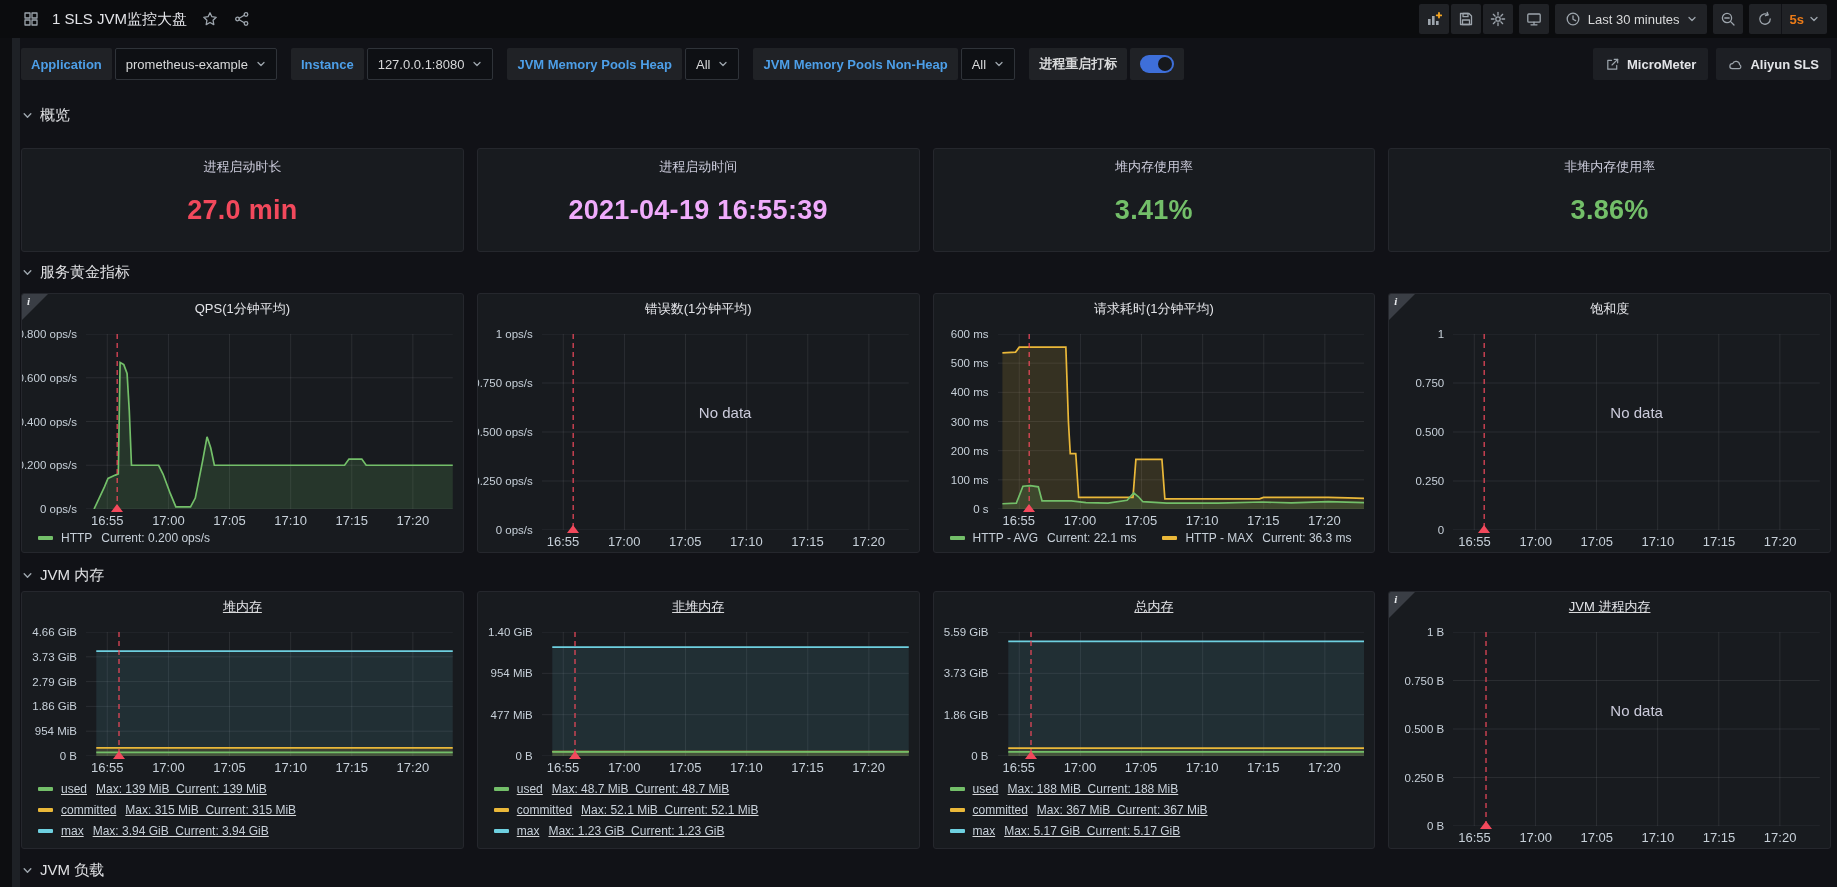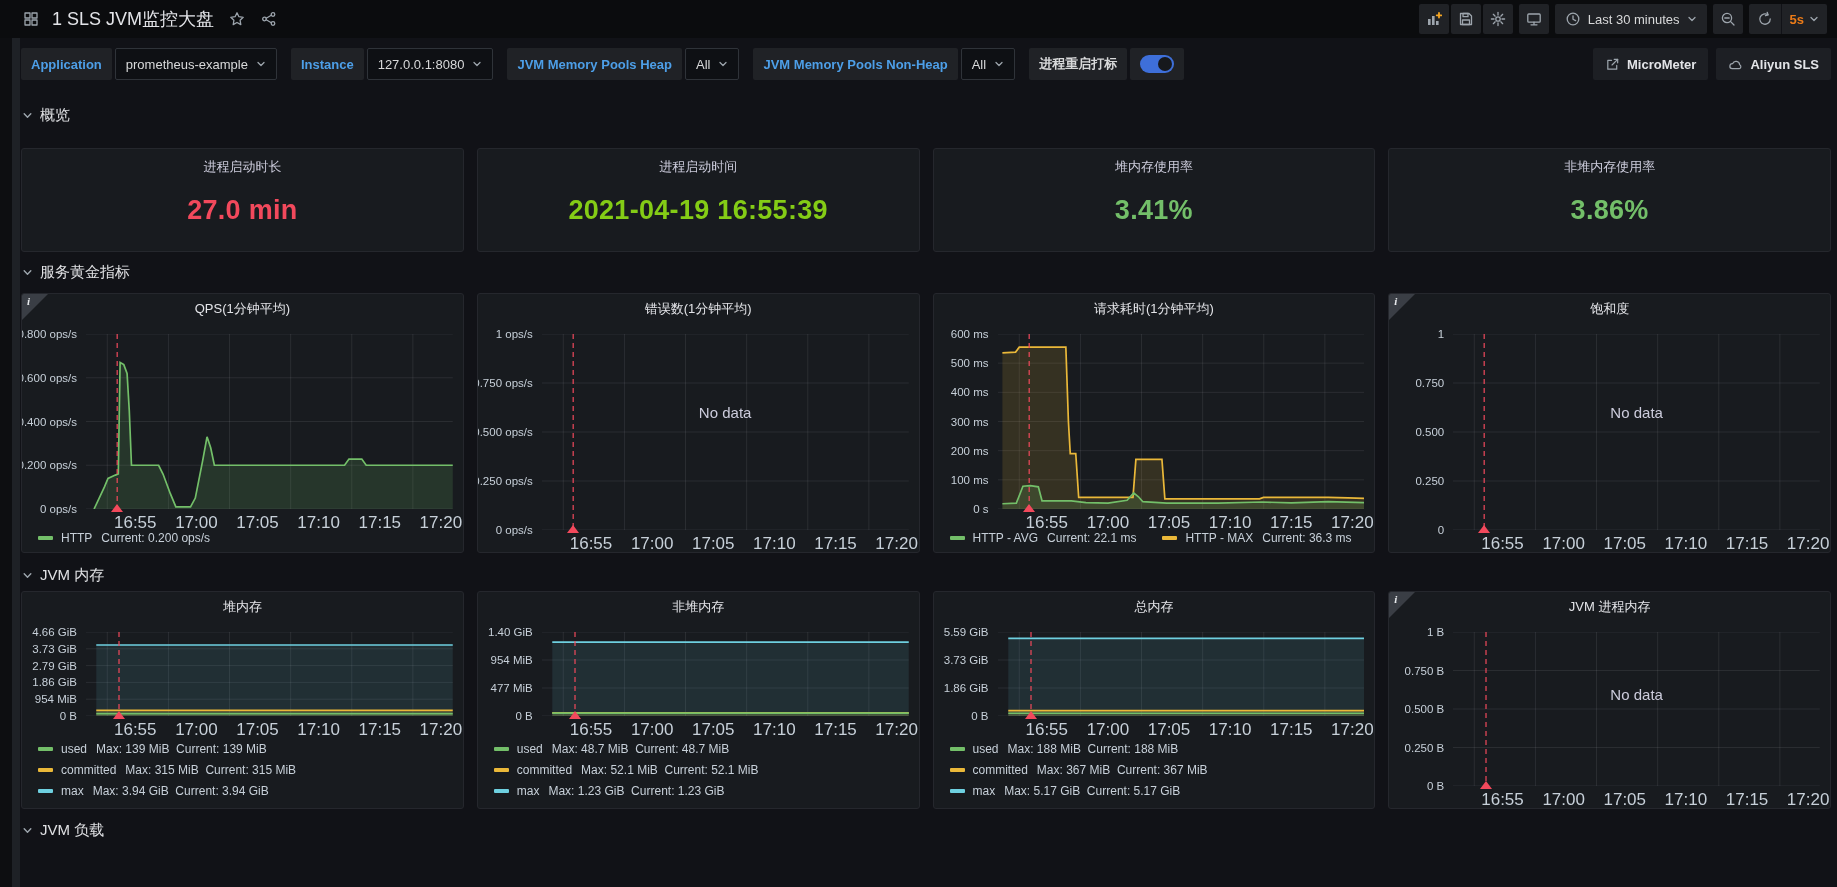--- a/index.html
+++ b/index.html
@@ -5,21 +5,21 @@
   * { margin:0; padding:0; box-sizing:border-box; }
   html,body { width:1837px; height:887px; overflow:hidden; }
   body { background:#111217; font-family:"Liberation Sans", sans-serif; color:#d8d9da; position:relative; }
 
   .left-rail { position:absolute; left:0; top:0; width:12px; height:887px; background:#0d0e11; z-index:0; }
   .left-scroll { position:absolute; left:12px; top:38px; width:8px; height:849px; background:#1e2126; z-index:0; }
 
   
   .nav { position:relative; z-index:3; height:38px; background:#0b0c0e; display:flex; align-items:center; justify-content:space-between; padding:0 10px 0 20px; }
   .nav-left { display:flex; align-items:center; gap:10px; }
-  .nav-title { font-size:18px; font-weight:500; color:#e3e4e8; margin-right:2px; }
+  .nav-title { font-size:15px; font-weight:500; color:#e3e4e8; margin-right:2px; }
   .icon-btn { width:30px; height:30px; background:#202226; border-radius:2px; display:flex; align-items:center; justify-content:center; cursor:pointer; }
   .icon-plain { width:22px; height:22px; display:flex; align-items:center; justify-content:center; cursor:pointer; }
   .nav-right { display:flex; align-items:center; gap:6px; }
   .nav-group { display:flex; align-items:center; gap:2px; }
   .time-btn { height:30px; background:#202226; border-radius:2px; display:flex; align-items:center; gap:7px; padding:0 10px; font-size:13px; color:#d8d9da; cursor:pointer; }
   .refresh-group { height:30px; background:#202226; border-radius:2px; display:flex; align-items:center; cursor:pointer; }
   .refresh-group .seg { padding:0 8px; height:100%; display:flex; align-items:center; gap:5px; }
   .refresh-group .divider { width:1px; height:100%; background:#111217; }
   .interval { color:#eb7b18; font-size:13px; font-weight:700; }
   svg.ic { stroke:#9da5ad; fill:none; stroke-width:1.3; stroke-linecap:round; stroke-linejoin:round; }
@@ -50,32 +50,32 @@
   .panel { background:#181b1f; border:1px solid #25272d; border-radius:3px; position:relative; overflow:hidden; }
 
   
   .stat-grid { height:104px; }
   .stat-panel { display:flex; flex-direction:column; align-items:center; }
   .stat-title { font-size:13px; color:#ccccdc; padding-top:9px; }
   .stat-value { flex:1; display:flex; align-items:center; font-size:27px; font-weight:700; letter-spacing:0.3px; padding-bottom:6px; }
 
   
   .graphs-a { height:260px; }
-  .graphs-b { height:218px; }
+  .graphs-b { height:258px;text-decoration:underline; }
   .graph-panel { display:flex; flex-direction:column; }
   .graph-title { height:30px; line-height:30px; text-align:center; font-size:13px; font-weight:500; color:#e3e4e8; cursor:pointer; }
   .chart-body { flex:1; display:flex; padding:10px 10px 0 0; min-height:0; }
   .y-axis { width:64px; position:relative; }
   .y-label { position:absolute; right:9px; transform:translateY(-50%); font-size:11.5px; color:#c7d0d9; white-space:nowrap; }
   .plot { flex:1; position:relative; }
   .plot svg { position:absolute; inset:0; width:100%; height:100%; }
   .no-data { position:absolute; left:50%; top:40%; transform:translate(-50%,-50%); font-size:15px; color:#ccccdc; }
   .ann-marker { position:absolute; bottom:-3px; width:0; height:0; border-left:6px solid transparent; border-right:6px solid transparent; border-bottom:8px solid #f2495c; }
   .x-axis { height:22px; position:relative; margin:0 10px 0 64px; }
-  .x-label { position:absolute; top:4px; transform:translateX(-50%); font-size:17px; color:#c7d0d9;margin-left:28px; }
+  .x-label { position:absolute; top:4px; transform:translateX(-50%); font-size:13px; color:#c7d0d9; }
   .legend { padding:0 8px 7px 16px; font-size:12px; color:#c7d0d9; }
   .legend.inline { display:flex; gap:26px; align-items:center; }
   .legend.stack .legend-item { display:flex; align-items:center; height:21px; }
   .legend-item { display:flex; align-items:center; cursor:pointer; }
   .sw { display:inline-block; width:15px; height:4px; border-radius:1px; margin-right:8px; flex:none; }
   .legend .val { white-space:pre; margin-left:9px; }
   .info-corner { position:absolute; top:0; left:0; width:0; height:0; border-top:26px solid #3a3e45; border-right:26px solid transparent; z-index:2; }
   .info-i { position:absolute; top:-25px; left:5px; color:#e8eaed; font:italic bold 11px "Liberation Serif", serif; }
 </style>
 </head>
@@ -255,21 +255,21 @@
       </svg>
     <span>概览</span>
   </div>
   <div class="grid stat-grid">
     <div class="panel stat-panel">
       <div class="stat-title">进程启动时长</div>
       <div class="stat-value" style="color: rgb(242, 73, 92);">27.0 min</div>
     </div>
     <div class="panel stat-panel">
       <div class="stat-title">进程启动时间</div>
-      <div class="stat-value" style="color: #84cc16;">2021-04-19 16:55:39</div>
+      <div class="stat-value" style="color: #f0abfc;">2021-04-19 16:55:39</div>
     </div>
     <div class="panel stat-panel">
       <div class="stat-title">堆内存使用率</div>
       <div class="stat-value" style="color: rgb(115, 191, 105);">3.41%</div>
     </div>
     <div class="panel stat-panel">
       <div class="stat-title">非堆内存使用率</div>
       <div class="stat-value" style="color: rgb(115, 191, 105);">3.86%</div>
     </div>
   </div>

